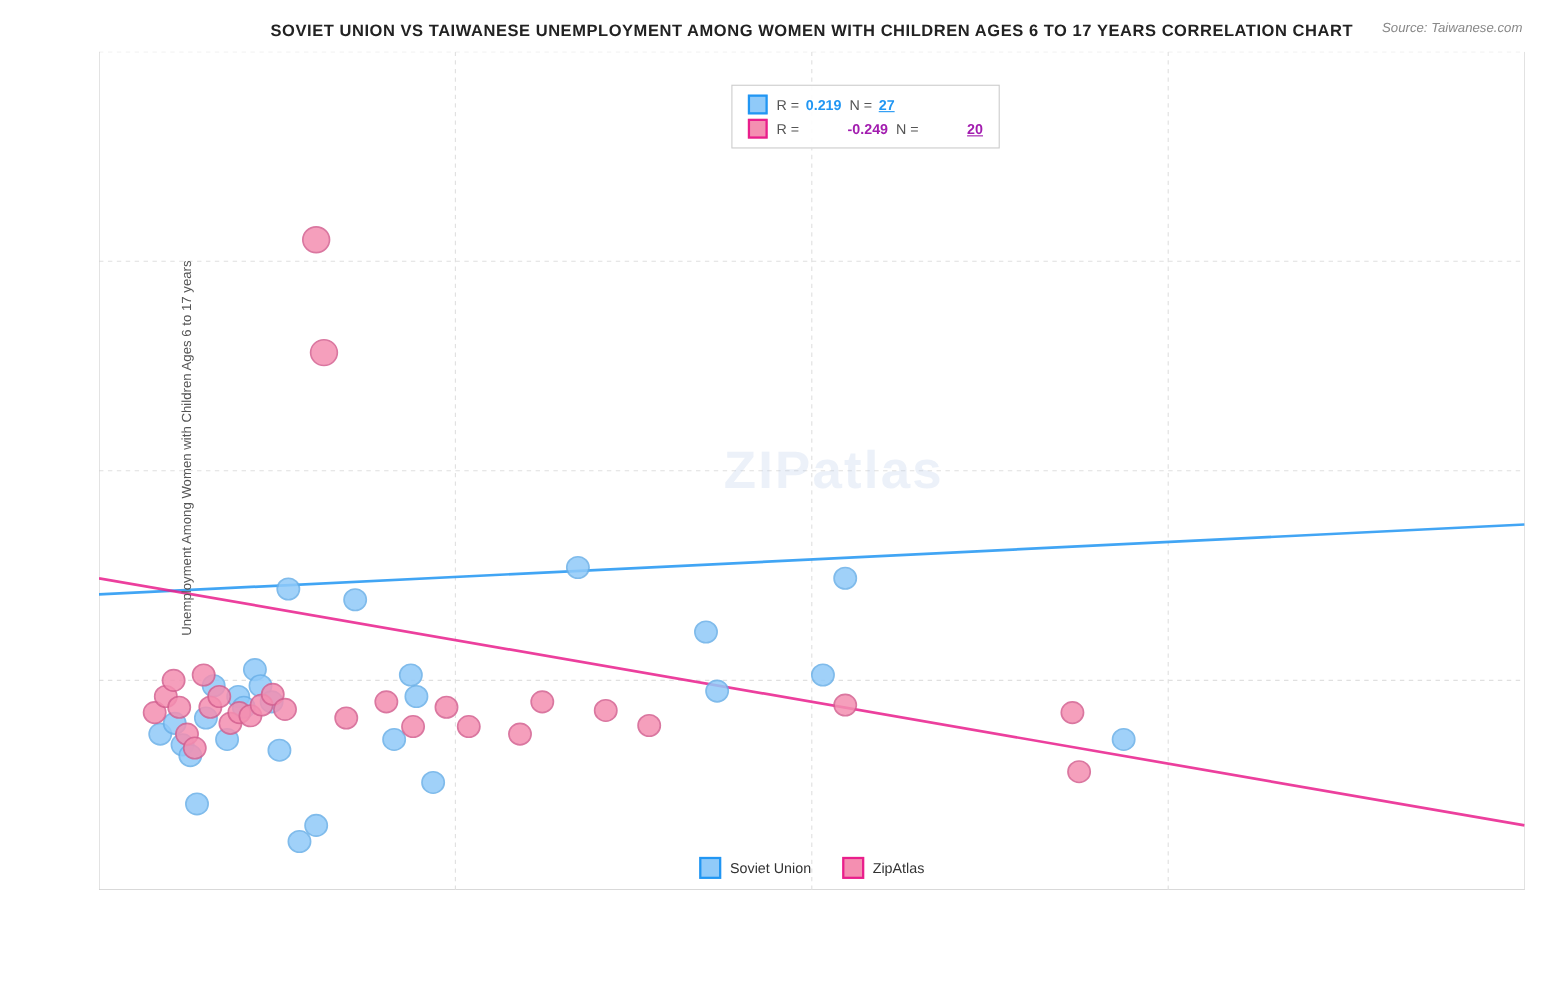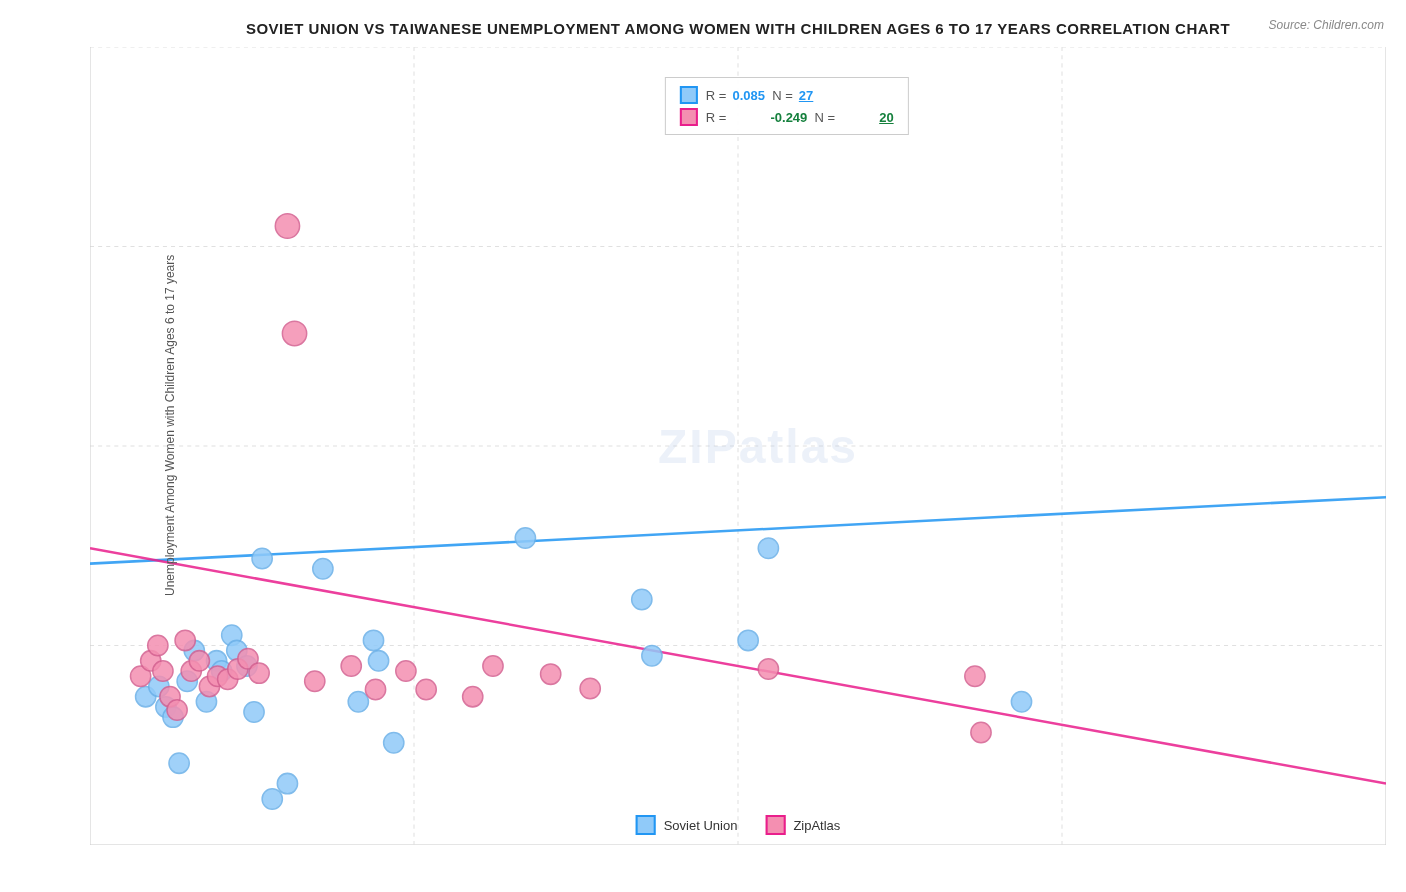--- a/index.html
+++ b/index.html
@@ -7,21 +7,21 @@
       width: 1406px;
       height: 892px;
       background: #fff;
       font-family: Arial, sans-serif;
       overflow: hidden;
     }
     .chart-container {
       width: 1406px;
       height: 892px;
       position: relative;
-      padding: 20px 20px 24px 90px;
+      padding: 20px 20px 60px 90px;
     }
     .chart-title {
       font-size: 15px;
       font-weight: bold;
       text-align: center;
       color: #222;
       letter-spacing: 0.5px;
       margin-bottom: 10px;
       text-transform: uppercase;
     }
@@ -74,21 +74,21 @@
       height: 18px;
       border: 2px solid;
       margin-right: 8px;
       flex-shrink: 0;
     }
     .legend-r { color: #555; margin-right: 6px; }
     .legend-r-val { font-weight: bold; }
     .legend-n { color: #555; margin-right: 6px; }
     .legend-n-val { font-weight: bold; text-decoration: underline; }
     .blue-val { color: #2196f3; }
-    .pink-val { color: #15803d; margin-left: 38px; }
+    .pink-val { color: #a21caf; margin-left: 38px; }
     .watermark {
       position: absolute;
       top: 50%;
       left: 50%;
       transform: translate(-40%, -50%);
       font-size: 48px;
       font-weight: bold;
       color: rgba(180,200,230,0.25);
       pointer-events: none;
       white-space: nowrap;
@@ -114,31 +114,31 @@
       width: 20px;
       height: 20px;
       border: 2px solid;
     }
   </style>
 </head>
 <body>
 
 <div class="chart-container">
   <div class="chart-title">SOVIET UNION VS TAIWANESE UNEMPLOYMENT AMONG WOMEN WITH CHILDREN AGES 6 TO 17 YEARS CORRELATION CHART</div>
-  <div class="source-label">Source: Children.com</div>
+  <div class="source-label">Source: Taiwanese.com</div>
 
   <div class="chart-area">
     <div class="y-axis-label">Unemployment Among Women with Children Ages 6 to 17 years</div>
 
     
     <div class="legend-box">
       <div class="legend-row">
         <div class="legend-swatch" style="background:#90caf9; border-color:#2196f3;"></div>
         <span class="legend-r">R =</span>
-        <span class="legend-r-val blue-val">0.085</span>
+        <span class="legend-r-val blue-val">0.219</span>
         &nbsp;&nbsp;
         <span class="legend-n">N =</span>
         <span class="legend-n-val blue-val">27</span>
       </div>
       <div class="legend-row">
         <div class="legend-swatch" style="background:#f48fb1; border-color:#e91e8c;"></div>
         <span class="legend-r">R =</span>
         <span class="legend-r-val pink-val">-0.249</span>
         &nbsp;&nbsp;
         <span class="legend-n">N =</span>

